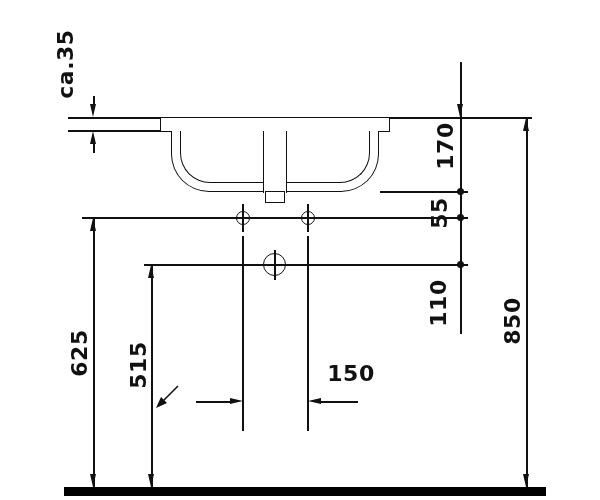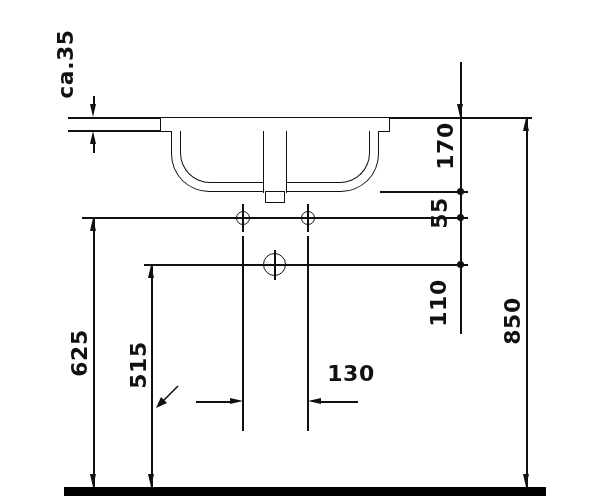--- a/index.html
+++ b/index.html
@@ -85,17 +85,17 @@
     <line x1="30" y1="3" x2="14" y2="19" stroke="#111" stroke-width="1.6"></line>
     <polygon points="8,25 19,20 13,14" fill="#111"></polygon>
   </svg>
 
   <div class="ln" style="left:242px;top:236px;width:1.5px;height:195px;"></div>
   <div class="ln" style="left:307px;top:236px;width:1.5px;height:195px;"></div>
   <div class="ln" style="left:196px;top:401px;width:36px;height:1.5px;"></div>
   <div class="arr arr-right" style="left:230px;top:398px;"></div>
   <div class="ln" style="left:319px;top:401px;width:39px;height:1.5px;"></div>
   <div class="arr arr-left" style="left:308px;top:398px;"></div>
-  <div class="lbl-h" style="left:351px;top:374px;">130</div>
+  <div class="lbl-h" style="left:351px;top:374px;">150</div>
 
   <div class="ln" style="left:64px;top:487px;width:482px;height:9px;background:#000;"></div>
 
 </div>
 
 </body></html>

